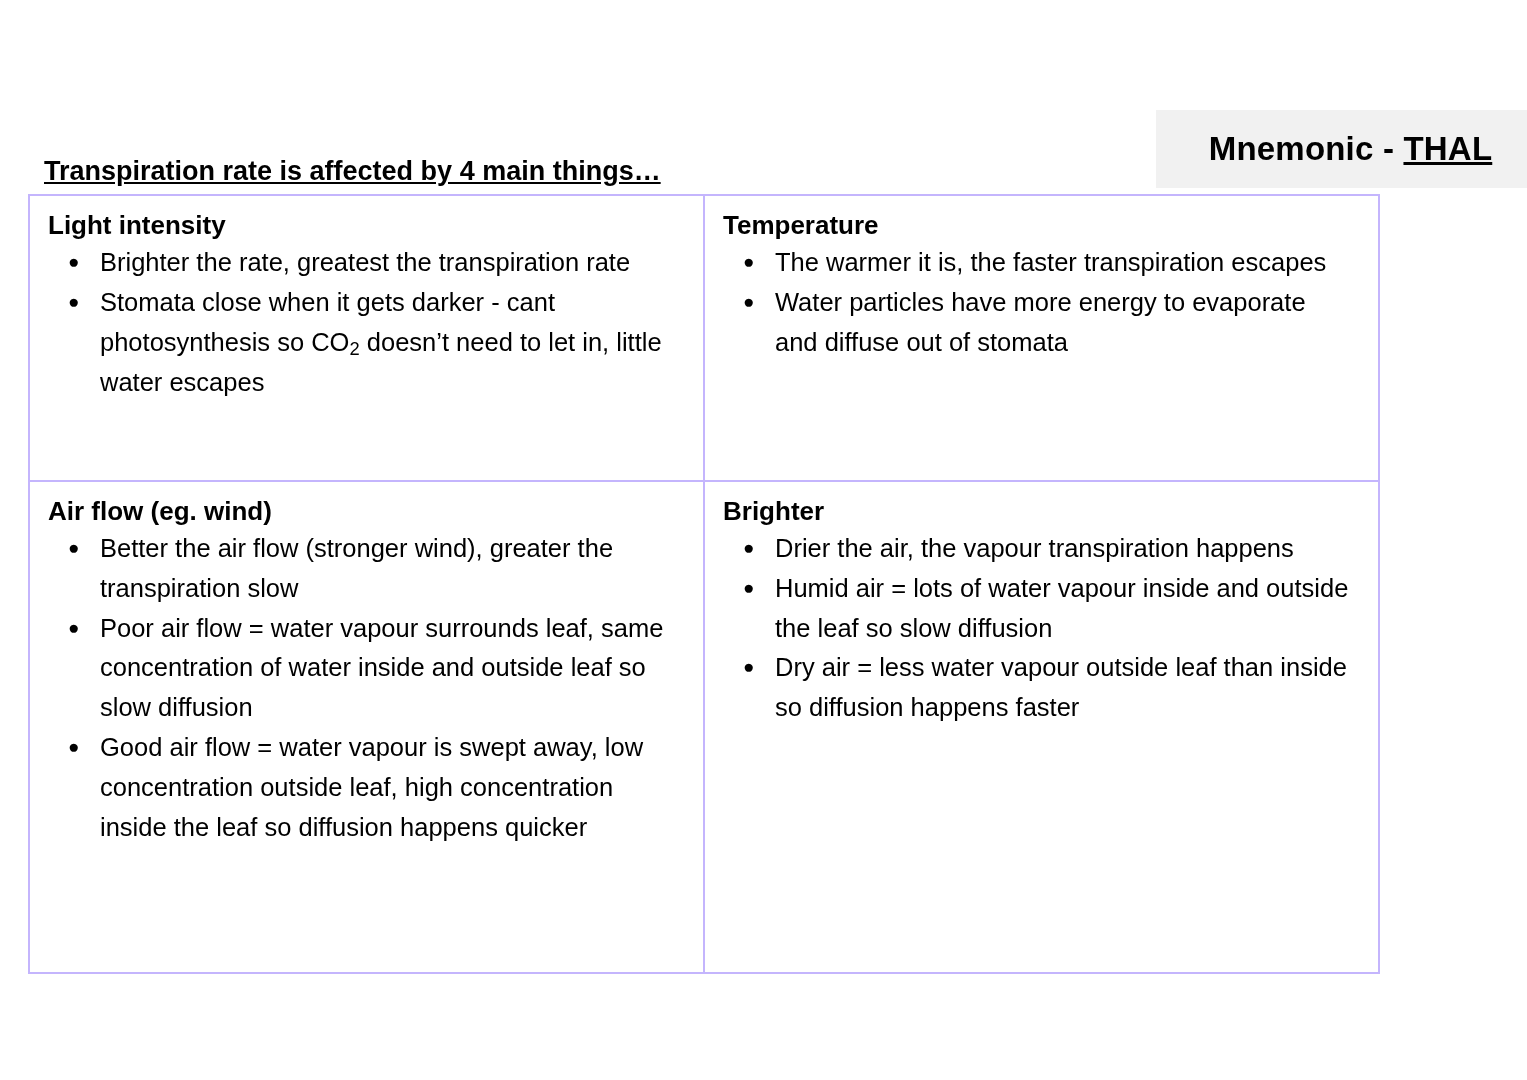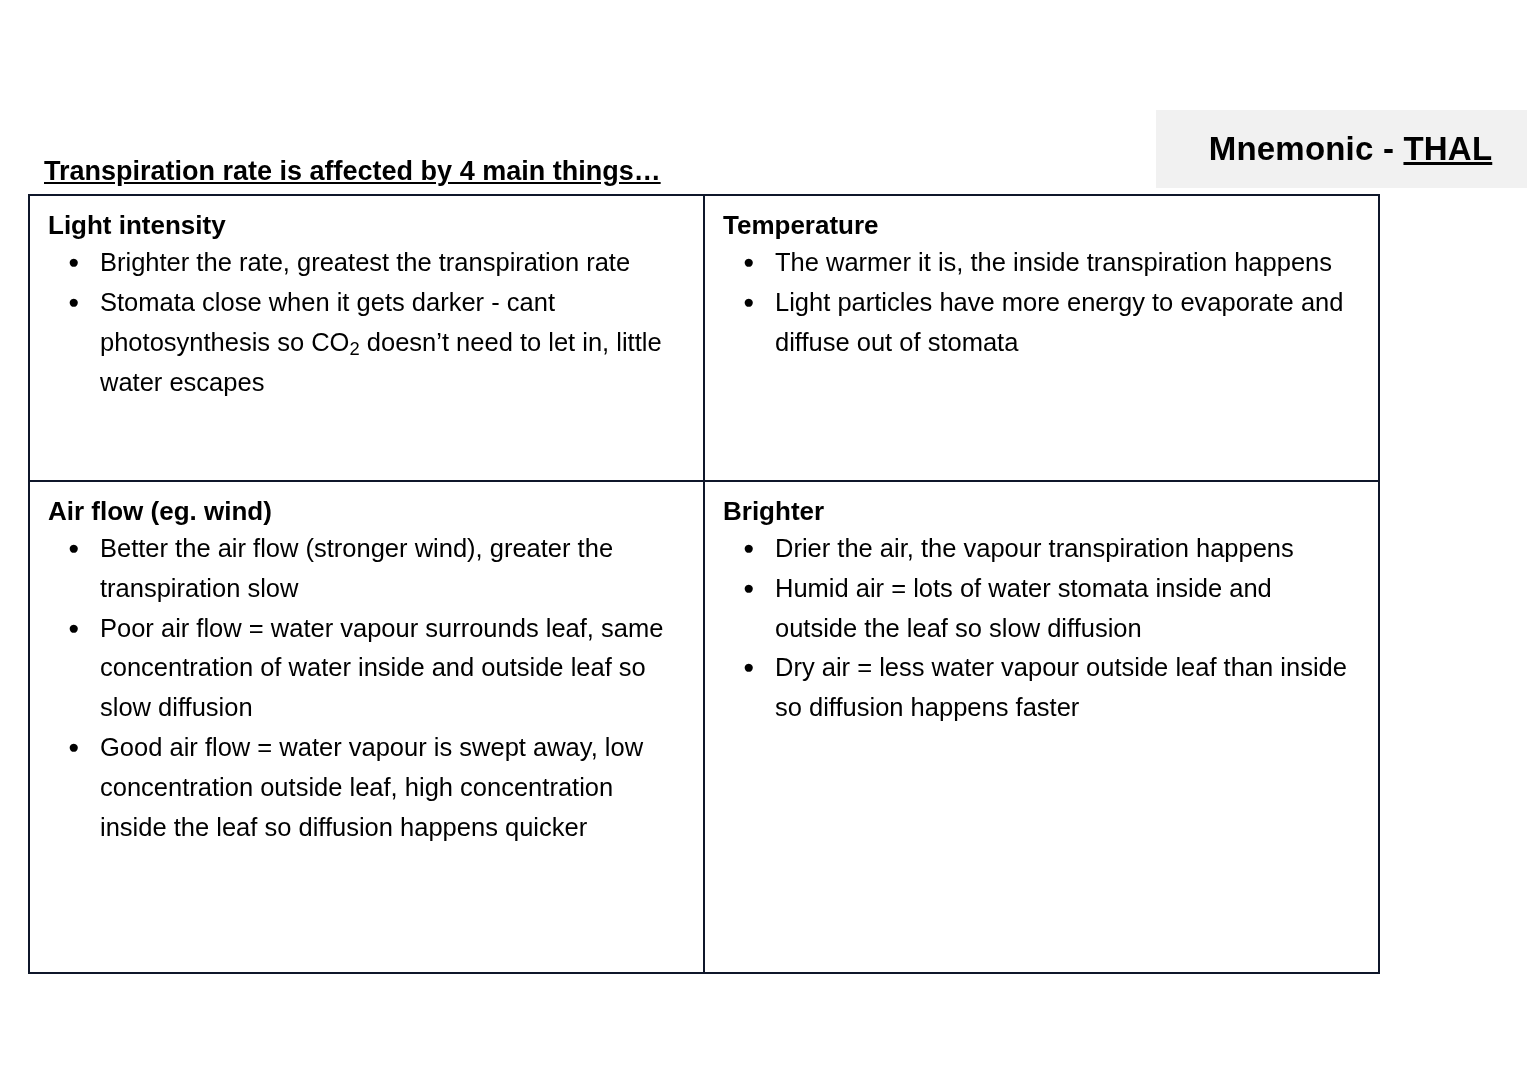--- a/index.html
+++ b/index.html
@@ -53,21 +53,21 @@
   
   .factors-table {
     position: absolute;
     top: 194px;
     left: 28px;
     width: 1352px;
     border-collapse: collapse;
     table-layout: fixed;
   }
   .factors-table td {
-    border: 2px solid #0f172a;
+    border: 2px solid #c4b5fd;
     vertical-align: top;
     padding: 14px 24px 18px 18px;
     width: 50%;
   }
   .cell-title {
     font-size: 26px;
     font-weight: bold;
     line-height: 1.2;
     margin-bottom: 2px;
   }
@@ -115,37 +115,37 @@
     <td>
       <div class="cell-title">Light intensity</div>
       <ul class="points">
         <li><span class="bullet">●</span><span>Brighter the rate, greatest the transpiration rate</span></li>
         <li><span class="bullet">●</span><span>Stomata close when it gets darker - cant photosynthesis so CO<span class="sub">2</span> doesn’t need to let in, little water escapes</span></li>
       </ul>
     </td>
     <td>
       <div class="cell-title">Temperature</div>
       <ul class="points">
-        <li><span class="bullet">●</span><span>The warmer it is, the inside transpiration happens</span></li>
-        <li><span class="bullet">●</span><span>Light particles have more energy to evaporate and diffuse out of stomata</span></li>
+        <li><span class="bullet">●</span><span>The warmer it is, the faster transpiration escapes</span></li>
+        <li><span class="bullet">●</span><span>Water particles have more energy to evaporate and diffuse out of stomata</span></li>
       </ul>
     </td>
   </tr>
   <tr class="row-2">
     <td>
       <div class="cell-title">Air flow (eg. wind)</div>
       <ul class="points">
         <li><span class="bullet">●</span><span>Better the air flow (stronger wind), greater the transpiration slow</span></li>
         <li><span class="bullet">●</span><span>Poor air flow = water vapour surrounds leaf, same concentration of water inside and outside leaf so slow diffusion</span></li>
         <li><span class="bullet">●</span><span>Good air flow = water vapour is swept away, low concentration outside leaf, high concentration inside the leaf so diffusion happens quicker</span></li>
       </ul>
     </td>
     <td>
       <div class="cell-title">Brighter</div>
       <ul class="points">
         <li><span class="bullet">●</span><span>Drier the air, the vapour transpiration happens</span></li>
-        <li><span class="bullet">●</span><span>Humid air = lots of water stomata inside and outside the leaf so slow diffusion</span></li>
+        <li><span class="bullet">●</span><span>Humid air = lots of water vapour inside and outside the leaf so slow diffusion</span></li>
         <li><span class="bullet">●</span><span>Dry air = less water vapour outside leaf than inside so diffusion happens faster</span></li>
       </ul>
     </td>
   </tr>
 </tbody>
   </table>
 
 </body></html>

